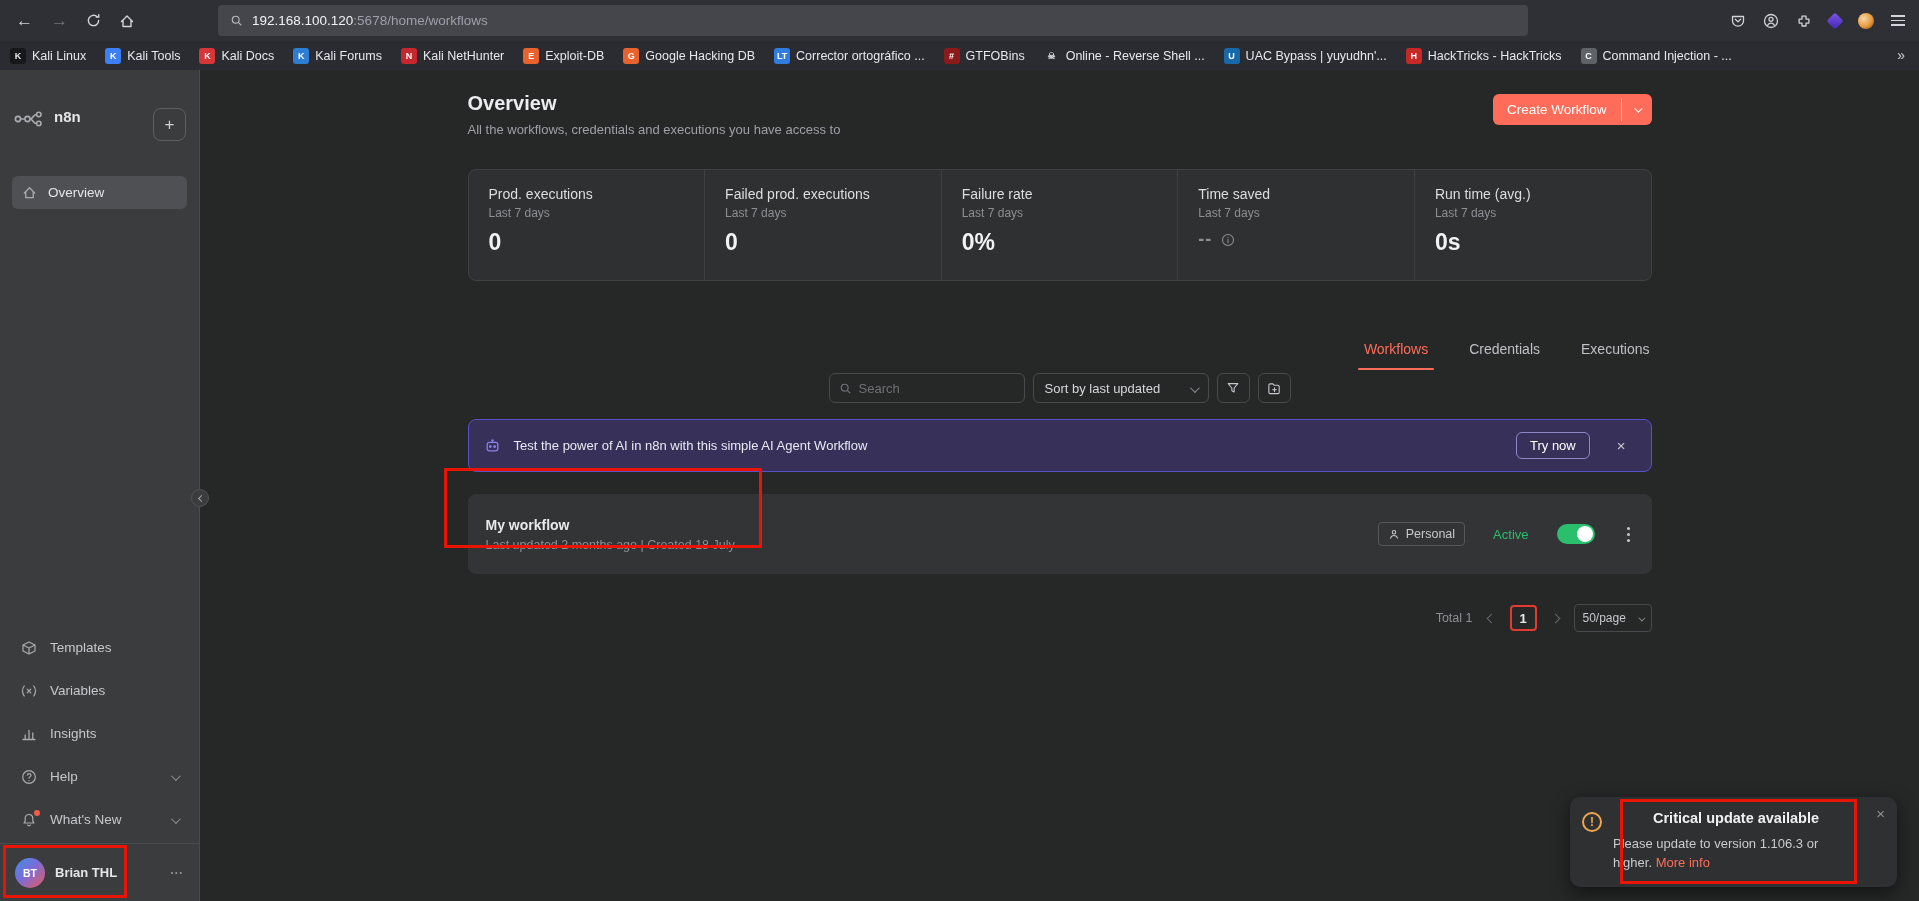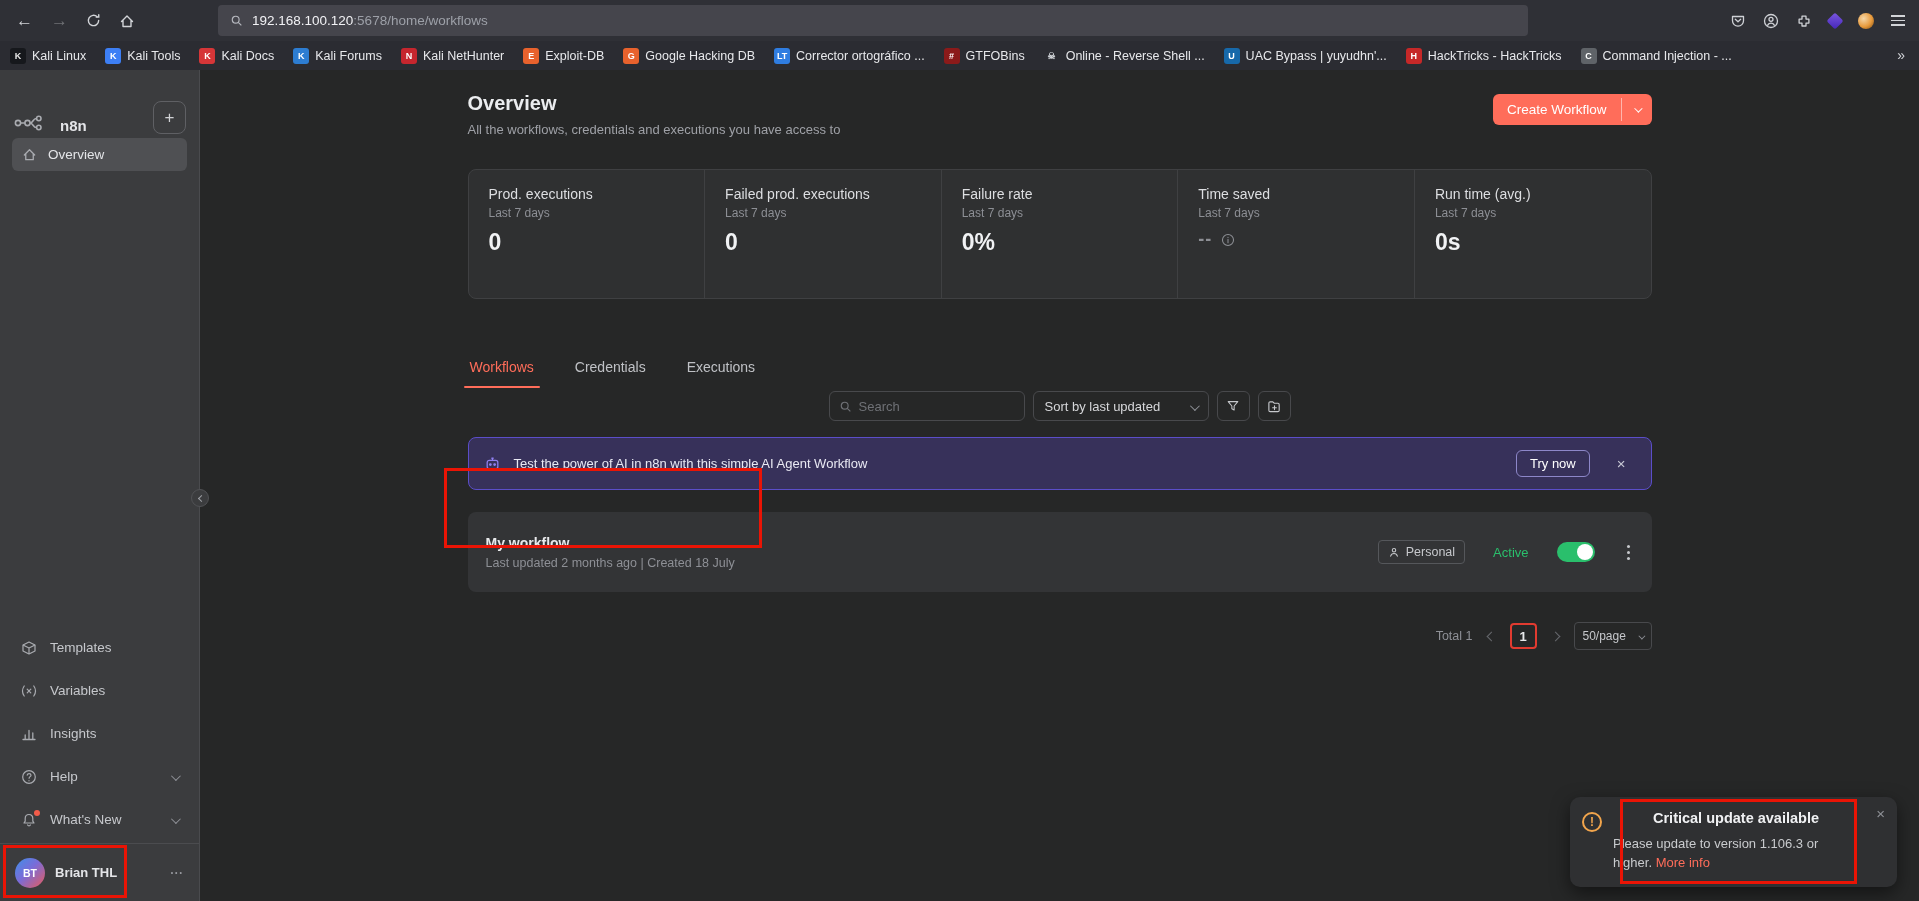--- a/index.html
+++ b/index.html
@@ -26,21 +26,21 @@
   .burger i { display:block; width:14px; height:1.6px; background:#d2d4d8; }
   
   .bookmarks { position:absolute; top:41px; left:0; right:0; height:29px; background:#2b2c32; display:flex; align-items:center; padding:0 10px; gap:19px; }
   .bm { display:flex; align-items:center; gap:6px; white-space:nowrap; }
   .bm-ico { width:16px; height:16px; border-radius:3px; display:flex; align-items:center; justify-content:center; font-size:9px; font-weight:bold; }
   .bm-label { font-size:12.5px; color:#e7e8eb; }
   .bm-overflow { margin-left:auto; color:#d2d4d8; font-size:14px; padding-right:6px; }
   
   .app { position:absolute; top:70px; left:0; right:0; bottom:0; display:flex; }
   .sidebar { width:200px; background:#3b3c3e; border-right:1px solid #4a4b4e; display:flex; flex-direction:column; flex:none; }
-  .sb-head { height:64px; display:flex; align-items:flex-end; padding:0 13px; gap:13px; }
+  .sb-head { height:64px; display:flex; align-items:flex-start; padding:0 13px; gap:7px;margin-top:38px; }
   .brand { font-size:15px; font-weight:bold; color:#e4e5e8; }
   .plus-btn { margin-left:auto; width:33px; height:33px; border:1px solid #5f6064; border-radius:8px; background:transparent; color:#d0d2d5; font-size:17px; line-height:30px; text-align:center; }
   .nav-top { padding:4px 12px; }
   .nav-item-active { height:33px; background:#4f5053; border-radius:6px; display:flex; align-items:center; gap:11px; padding:0 10px; color:#e4e5e8; font-size:13.5px; }
   .sb-spacer { flex:1; }
   .nav-bottom { padding-bottom:2px; }
   .nav-item { height:43px; display:flex; align-items:center; gap:13px; padding:0 21px; color:#c6c8cc; font-size:13.5px; }
   .nico { color:#a9abb0; display:flex; position:relative; }
   .nchev { margin-left:auto; color:#8e9096; }
   .chev { display:inline-block; width:7px; height:7px; border-right:1.6px solid currentColor; border-bottom:1.6px solid currentColor; transform:rotate(45deg) translateY(-2px); }
@@ -57,30 +57,30 @@
   .content { flex:1; position:relative; }
   .page { width:1184px; margin:0 auto; padding-top:22px; position:relative; }
   .page-title { font-size:20px; font-weight:bold; color:#ebedef; }
   .page-sub { font-size:13px; color:#9ea0a6; margin-top:7px; }
   .create-btn { position:absolute; top:24px; right:0; display:flex; align-items:stretch; background:#ff6d5a; border-radius:6px; color:#fff; overflow:hidden; }
   .create-label { padding:8px 14px; font-size:13.5px; }
   .create-div { width:1px; background:rgba(255,255,255,.5); margin:4px 0; }
   .create-caret { width:30px; display:flex; align-items:center; justify-content:center; color:#fff; }
   .create-caret .chev { width:6px; height:6px; border-width:1.5px; }
   
-  .stats { margin-top:32px; display:flex; height:130px; background:#2f3031; border:1px solid #3f4042; border-radius:8px; }
+  .stats { margin-top:32px; display:flex; height:112px; background:#2f3031; border:1px solid #3f4042; border-radius:8px; }
   .stat { flex:1; padding:16px 20px; }
   .stat + .stat { border-left:1px solid #3f4042; }
   .stat-title { font-size:14px; color:#dddee1; }
   .stat-sub { font-size:12px; color:#8d8f95; margin-top:4px; }
   .stat-value { font-size:23px; font-weight:bold; color:#f1f2f4; margin-top:9px; display:flex; align-items:center; gap:9px; }
   .stat-value.muted { color:#8d8f95; font-size:18px; font-weight:bold; letter-spacing:1px; }
   .stat-info { color:#8d8f95; display:flex; }
   
-  .tabs { margin-top:60px; display:flex; gap:37px; }
+  .tabs { margin-top:60px; display:flex; gap:37px;justify-content:flex-end; }
   .tab { background:none; border:none; font-family:inherit; font-size:14px; color:#bfc1c5; padding:0 2px 13px; position:relative; }
   .tab.active { color:#ff6d5a; }
   .tab.active::after { content:""; position:absolute; left:-4px; right:-4px; bottom:0; height:2px; background:#ff6d5a; border-radius:1px; }
   
   .controls { margin-top:3px; display:flex; justify-content:center; align-items:center; gap:8px; }
   .search-box { width:196px; height:30px; border:1px solid #48494c; border-radius:6px; display:flex; align-items:center; padding:0 9px; gap:7px; color:#6f7176; }
   .search-box input { flex:1; background:transparent; border:none; outline:none; color:#d6d7da; font-size:13px; font-family:inherit; min-width:0; }
   .search-box input::placeholder { color:#6f7176; }
   .sort-box { width:176px; height:30px; border:1px solid #48494c; border-radius:6px; display:flex; align-items:center; padding:0 11px; color:#d6d7da; font-size:13px; }
   .sort-box .nchev { color:#8e9096; }

